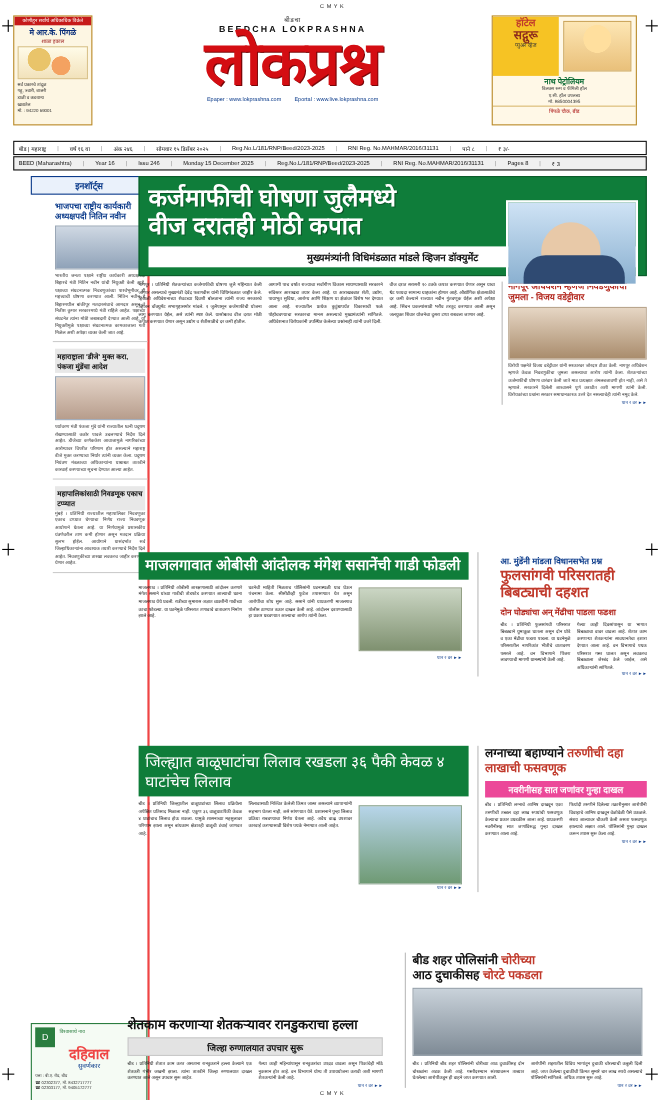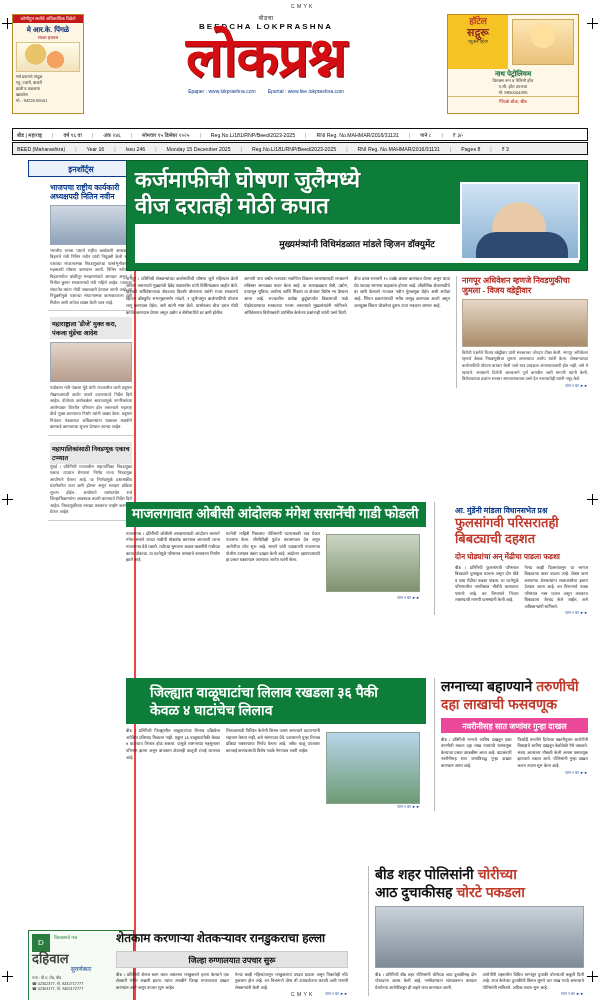--- a/index.html
+++ b/index.html
@@ -93,32 +93,32 @@
   }
   .rail-item { border-bottom:1px solid #ccc; padding:3px 2px 4px;margin-left:20px; }
   .rail-title { color:#0a3a8a; font-weight:bold; font-size:7.6px; line-height:1.25; }
   .rail-photo { width:100%; height:40px; margin:3px 0; background:linear-gradient(#cfd8e3,#8fa2b8); border:1px solid #9aa7b6; }
   .rail-photo.p2 { background:linear-gradient(#e4d4c8,#b79d8c); }
   .rail-text { font-size:4.2px; line-height:1.55; color:#333; text-align:justify; }
   .rail-kicker { background:#e8e8e8; color:#111; font-size:6.4px; font-weight:bold; padding:2px; margin-top:3px; }
   .rail-ad { position:absolute; bottom:0; left:0; width:106px; height:86px; border:1px solid #2a7d3f; background:#f5fbf4; padding:3px; }
   .rail-ad .ra-logo { width:18px; height:18px; background:#2a7d3f; color:#fff; font-size:8px; text-align:center; line-height:18px; float:left; margin-right:4px; }
   .rail-ad .ra-t1 { font-size:4.4px; color:#2a7d3f; }
-  .rail-ad .ra-big { clear:both; font-size:13px; color:#404040; font-weight:bold; text-align:left; margin-top:4px; line-height:1; }
+  .rail-ad .ra-big { clear:both; font-size:13px; color:#ef4444; font-weight:bold; text-align:center; margin-top:4px; line-height:1; }
   .rail-ad .ra-sub { font-size:6px; color:#0a3a8a; text-align:center; }
   .rail-ad .ra-lines { font-size:3.8px; color:#333; line-height:1.5; margin-top:3px; }
 
   
   .lead { position:absolute; left:114px; top:0; width:462px; }
   .lead-head {
     background:#0f7d3a; color:#fff; padding:6px 8px 7px;
     border:1px solid #0b5c2b;
   }
   .lead-h1 { font-size:22px; font-weight:bold; line-height:1.18; text-shadow:1px 1px 0 rgba(0,0,0,.3); }
-  .lead-sub { margin-top:5px; background:#ffffff; color:#111; font-size:9px; font-weight:bold; text-align:center; padding:13px 4px; }
+  .lead-sub { margin-top:5px; background:#ffffff; color:#111; font-size:9px; font-weight:bold; text-align:center; padding:3px 4px; }
   .lead-photo {
     position:absolute; right:8px; top:22px; width:120px; height:78px;
     background:linear-gradient(#cfe3f5,#8ab0d0); border:2px solid #fff;
   }
   .lead-photo .face { position:absolute; left:30px; top:18px; width:54px; height:54px; border-radius:50%; background:#e8c9a8; }
   .lead-photo .torso { position:absolute; left:14px; bottom:0; width:92px; height:26px; background:#2f4a72; border-radius:20px 20px 0 0; }
 
   .lead-body { display:flex; gap:6px; margin-top:5px; }
   .lead-col { font-size:4.2px; line-height:1.6; text-align:justify; color:#222; }
   .c1 { width:112px; } .c2 { width:104px; } .c3 { width:96px; }
@@ -137,23 +137,23 @@
   .h-sub-red { color:#b3271e; font-weight:bold; font-size:7.5px; margin-top:3px; }
   .cols3 { display:flex; gap:6px; margin-top:4px; }
   .cols3 .cc { width:94px; font-size:4.1px; line-height:1.6; text-align:justify; color:#222; }
   .photo-sq { width:100%; height:58px; background:linear-gradient(#cbd6c4,#7f9170); border:1px solid #93a085; margin:3px 0; }
   .readmore { font-size:4px; color:#0a3a8a; text-align:right; }
 
   
   .band3 { position:absolute; left:114px; top:518px; width:462px; display:flex; gap:8px; }
   .b3-left { width:300px; }
   .b3-right { width:154px; border-left:1px solid #bbb; padding-left:6px; }
-  .h-green-2 { background:#0f7d3a; color:#fff; font-weight:bold; font-size:14px; line-height:1.3; padding:5px 24px; }
+  .h-green-2 { background:#0f7d3a; color:#fff; font-weight:normal; font-size:14px; line-height:1.3; padding:5px 6px; }
   .photo-river { width:100%; height:72px; background:linear-gradient(#b7d5ea,#6f9a74); border:1px solid #8ba58e; margin-top:4px; }
-  .h-mix { font-size:14px; font-weight:bold; line-height:1.28; }
+  .h-mix { font-size:11px; font-weight:bold; line-height:1.28; }
   .h-mix .dk { color:#111; } .h-mix .rd { color:#c0392b; }
   .bar-blue { background:#ec4899; color:#fff; font-size:8px; font-weight:bold; text-align:center; padding:2px; margin-top:4px; }
 
   
   .band4 { position:absolute; left:104px; top:706px; width:462px; display:flex; gap:20px;align-items:flex-end; }
   .b4-left { width:238px; }
   .b4-right { width:216px; border-left:1px solid #bbb; padding-left:6px; }
   .h-dark-2 { color:#111; font-weight:bold; font-size:12px; line-height:1.28; }
   .bar-grey { background:#e3e3e3; color:#111; font-size:8px; font-weight:bold; text-align:center; padding:2px; margin-top:4px; border:1px solid #c9c9c9;}
   .photo-bikes { width:100%; height:62px; background:linear-gradient(#c9d2da,#7e8a95); border:1px solid #95a0aa; margin-top:4px; }

